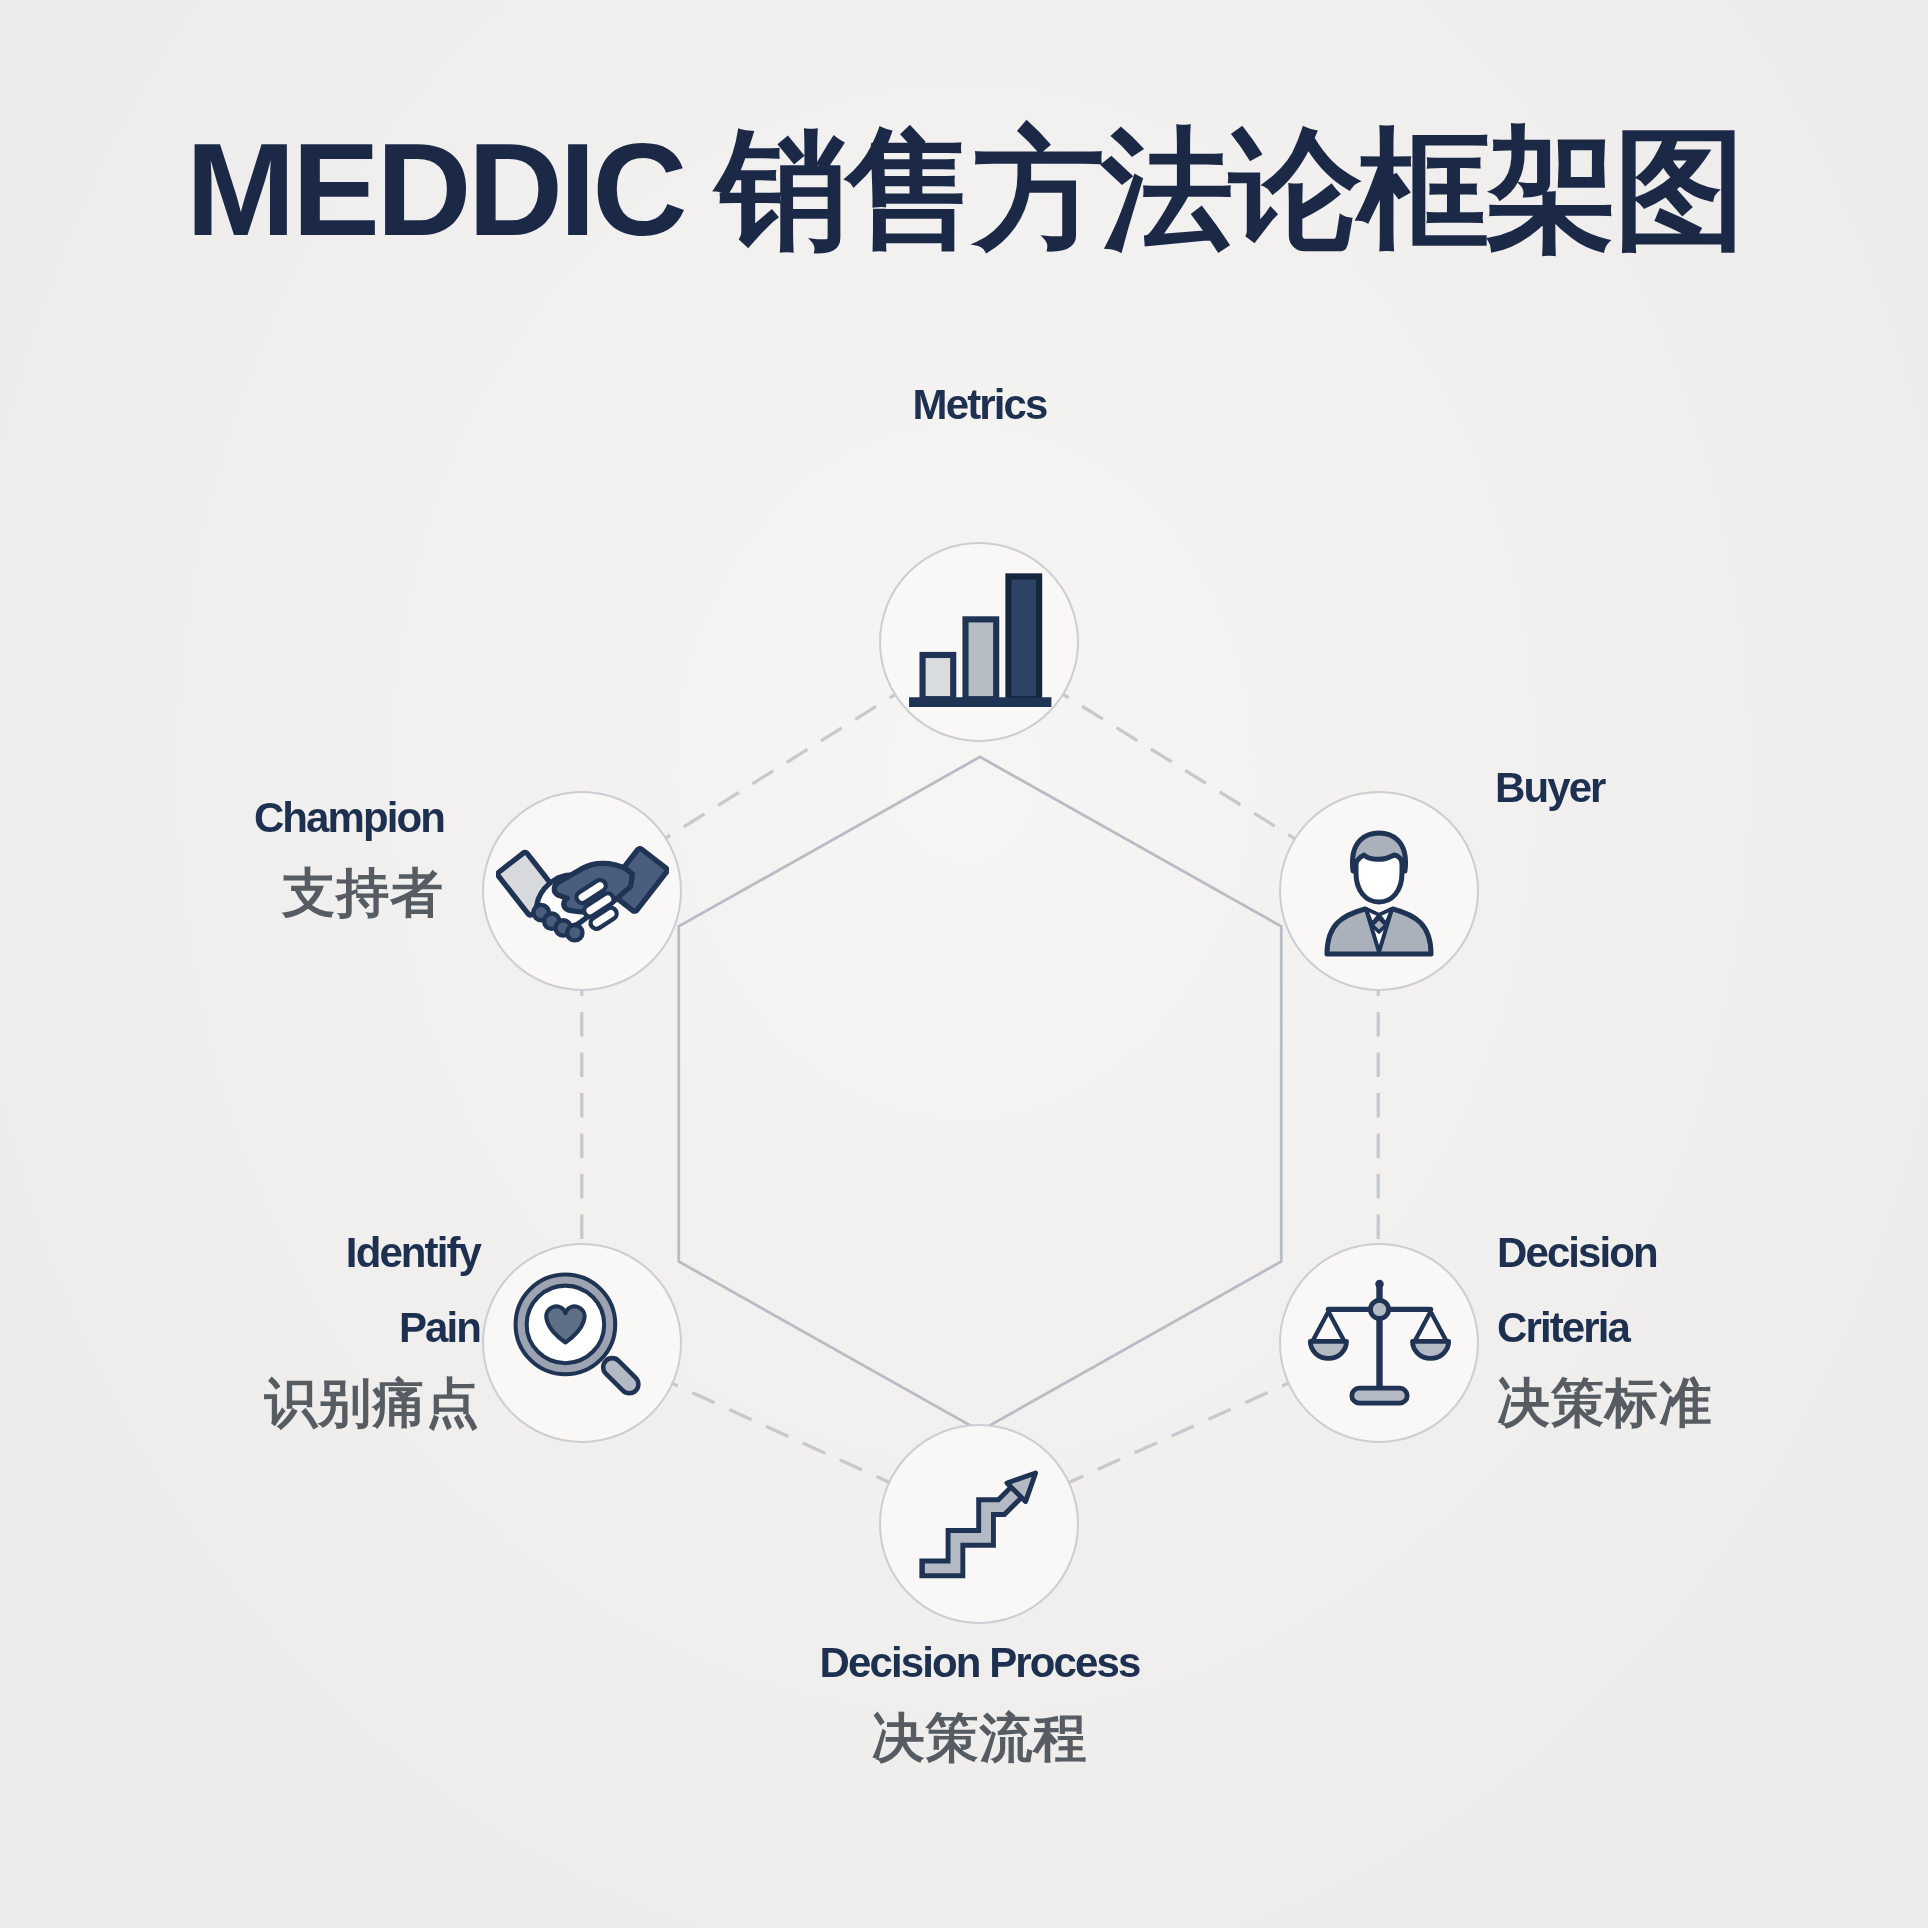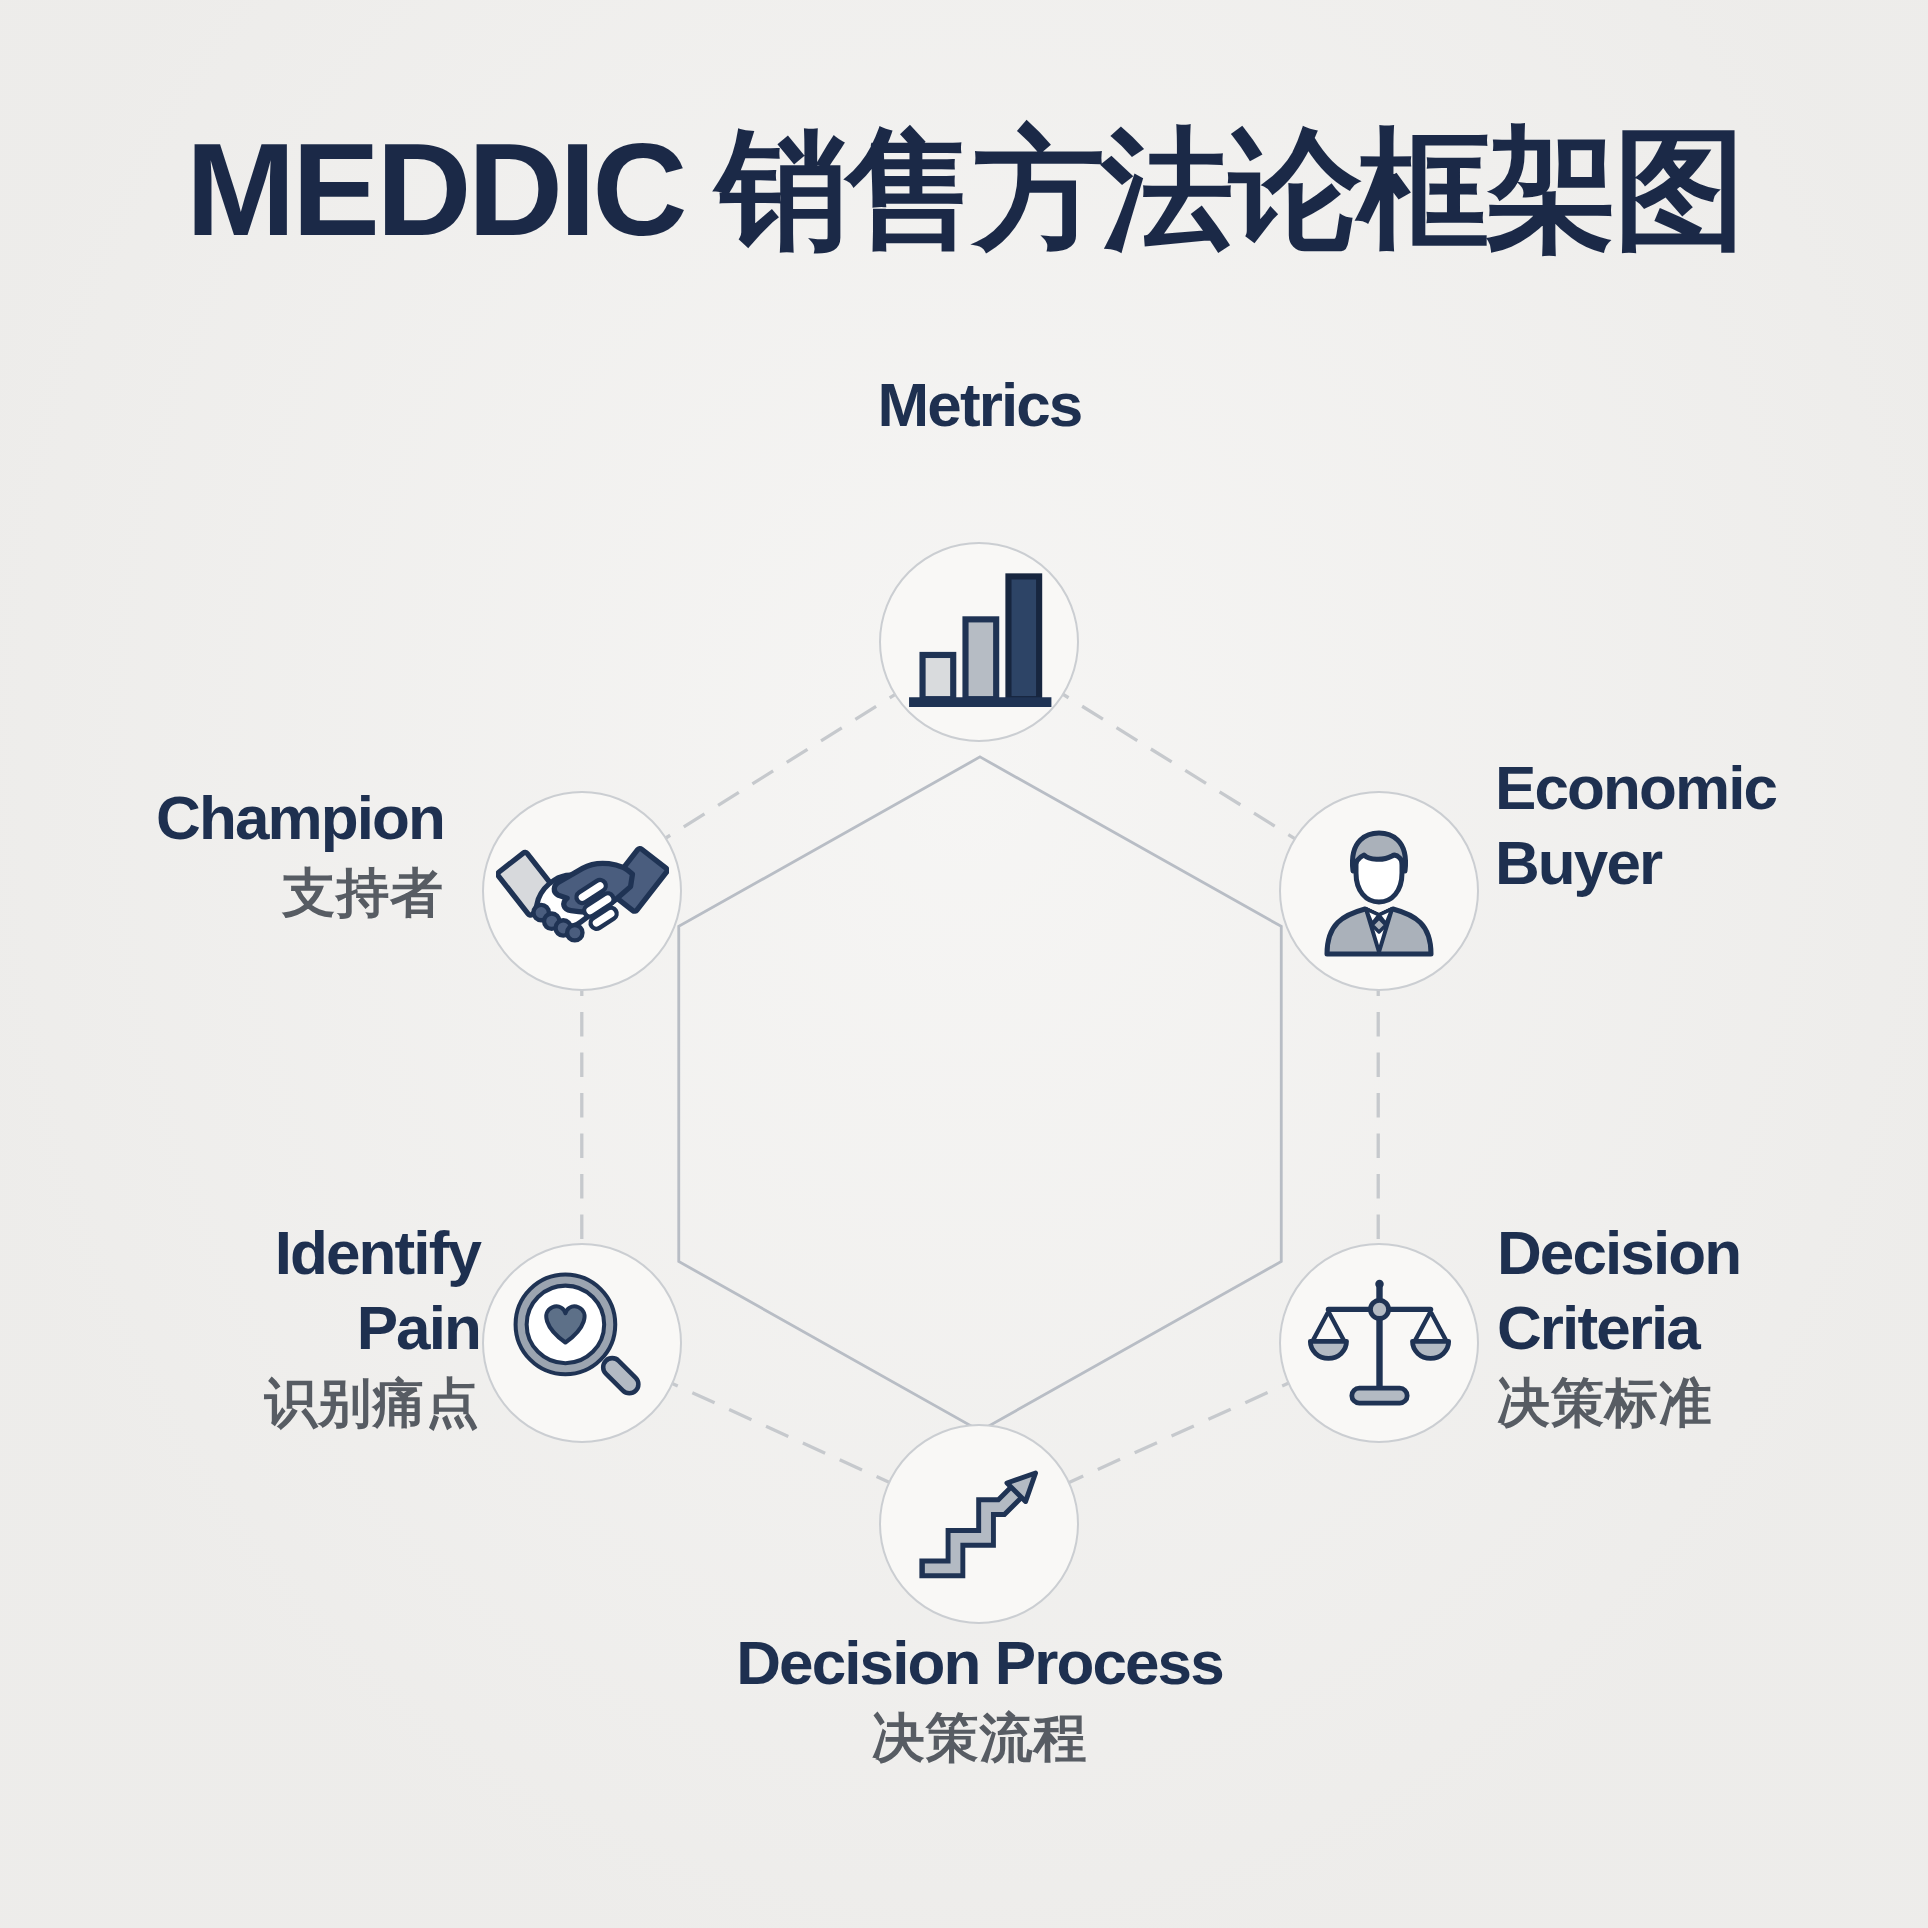--- a/index.html
+++ b/index.html
@@ -21,21 +21,21 @@
     color:#1b2947;white-space:nowrap;
   }
   svg.backdrop{position:absolute;left:0;top:0;}
   .node{
     position:absolute;width:200px;height:200px;border-radius:50%;
     background:#f9f8f6;border:2.8px solid #cbced2;box-sizing:border-box;
     display:flex;align-items:center;justify-content:center;
   }
   .label{position:absolute;}
   .label .en{
-    font-size:62px;font-weight:700;letter-spacing:-1.9px;
+    font-size:42px;font-weight:700;letter-spacing:-1.9px;
     line-height:75px;color:#1e3050;white-space:nowrap;
   }
   .label .zh{
     font-size:53px;font-weight:600;letter-spacing:0.9px;
     line-height:68px;color:#575c63;margin-top:3.8px;white-space:nowrap;
   }
   .t-center{text-align:center;}
   .t-right{text-align:right;}
   .t-left{text-align:left;}
 </style>
@@ -103,21 +103,20 @@
         <path d="M40,50 C36,18 55,12 66,12 C77,12 96,18 92,50 C90,38 84,32 79,35 C70,40 56,39 51,34 C46,36 41,42 40,50 Z" fill="#aab1ba"></path>
         <path d="M14,133 C14,103 30,94 52,88 L66,95 L80,88 C102,94 118,103 118,133 Z" fill="#aab1ba"></path>
         <path d="M53,88 L66,131 L79,88 L66,94 Z" fill="#ffffff" stroke-width="4"></path>
         <path d="M53,88 L66,94 L59,103 Z" fill="#ffffff" stroke-width="3.5"></path>
         <path d="M79,88 L66,94 L73,103 Z" fill="#ffffff" stroke-width="3.5"></path>
         <path d="M66,97 L73,104 L66,111 L59,104 Z" fill="#aab1ba" stroke-width="3.5"></path>
       </g>
     </svg>
   </div>
   <div class="label t-left" style="left:1495px;top:750px;width:433px;">
-    <div class="en">Economic</div>
     <div class="en">Buyer</div>
   </div>
 
   <div class="node" style="left:482px;top:1243px;">
     <svg width="151" viewBox="0 0 150 150" style="margin-left:-7.5px;margin-top:-3.8px">
       <circle cx="62" cy="58" r="44" fill="#ffffff" stroke="#9ba4b0" stroke-width="11"></circle>
       <circle cx="62" cy="58" r="49.5" fill="none" stroke="#1f3354" stroke-width="4"></circle>
       <circle cx="62" cy="58" r="38.5" fill="none" stroke="#1f3354" stroke-width="4"></circle>
       <path d="M62,76 C42,62 38,46 49,41 C56,38 61,43 62,47 C63,43 68,38 75,41 C86,46 82,62 62,76 Z" fill="#5d7088" stroke="#1f3354" stroke-width="4" stroke-linejoin="round"></path>
       <rect x="96" y="100" width="42" height="18" rx="9" transform="rotate(45 117 109)" fill="#b3bac3" stroke="#1f3354" stroke-width="4.5"></rect>

